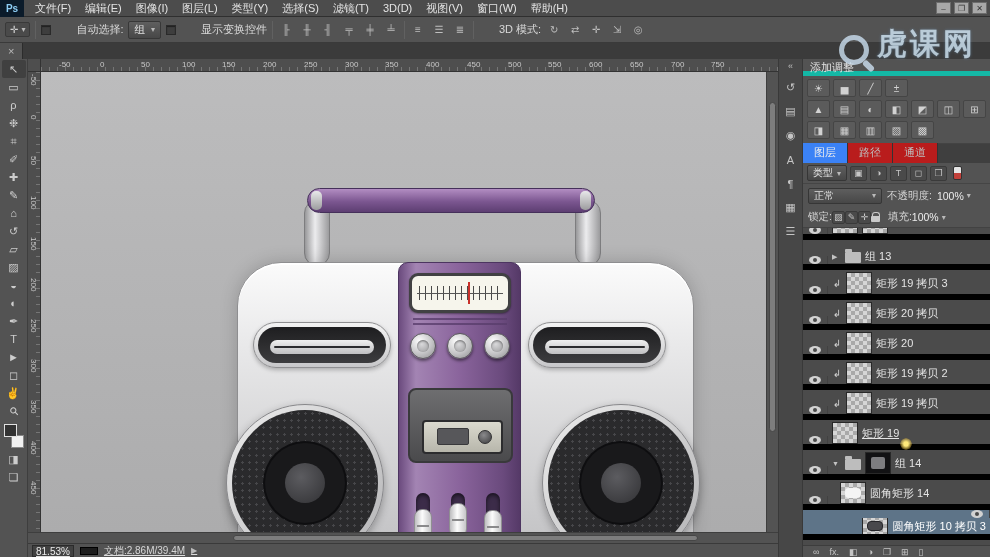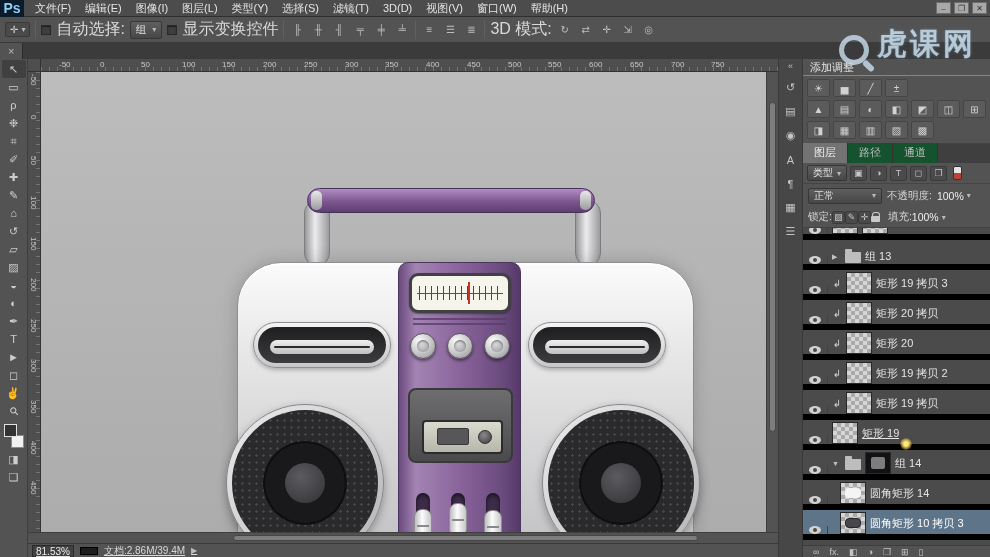--- a/index.html
+++ b/index.html
@@ -5,34 +5,34 @@
   * { box-sizing: border-box; margin: 0; padding: 0; }
   html,body { background:#222; }
   body { font-family:"Liberation Sans", sans-serif; }
   .window { position:relative; width:990px; height:557px; background:#535353; overflow:hidden;
             color:#dcdcdc; font-size:11px; }
 
   
   .menubar { height:17px; background:#4c4c4c; border-bottom:1px solid #2f2f2f;
              display:flex; align-items:center; }
   .ps-logo { width:24px; height:17px; background:#0b1b2a; color:#8ecef5; font-weight:bold;
-             font-size:14px; display:flex; align-items:center; justify-content:center; margin-right:4px; }
+             font-size:10px; display:flex; align-items:center; justify-content:center; margin-right:4px; }
   .menu-item { padding:16px 7px; font-size:11px; color:#e4e4e4; line-height:17px; white-space:nowrap; }
   .mb-spacer { flex:1; }
   .win-btn { width:15px; height:12px; background:#a8a8a8; color:#333; font-size:8px; line-height:12px;
              text-align:center; margin-right:3px; border:1px solid #6d6d6d; }
 
   
   .optionsbar { height:26px; background:#535353; border-bottom:1px solid #3a3a3a;
                 display:flex; align-items:center; padding:0 5px; gap:5px; }
   .opt-sep { width:1px; height:18px; background:#424242; border-right:1px solid #616161; }
   .tool-chip { display:flex; align-items:center; gap:3px; background:#4a4a4a; border:1px solid #393939;
                border-radius:2px; padding:1px 4px; color:#cfcfcf; font-size:10px; }
   .cb { width:10px; height:10px; background:#3e3e3e; border:1px solid #2a2a2a; box-shadow:inset 0 1px 1px rgba(0,0,0,.5); }
-  .opt-label { font-size:16px; color:#d9d9d9; white-space:nowrap; }
+  .opt-label { font-size:11px; color:#d9d9d9; white-space:nowrap;margin-left:20px; }
   .dropdown { display:flex; align-items:center; gap:6px; background:linear-gradient(#5f5f5f,#474747);
               border:1px solid #373737; border-radius:2px; padding:1px 5px; font-size:10.5px; color:#e2e2e2; }
   .caret { font-size:8px; color:#b9b9b9; }
   .icon-btn { width:16px; height:16px; display:flex; align-items:center; justify-content:center;
               color:#bfbfbf; font-size:10px; }
 
   
   .tabbar { height:16px; background:#3b3b3b; display:flex; align-items:flex-end; }
   .doc-tab { height:16px; background:#535353; border-right:1px solid #2c2c2c; padding:0 8px;
              display:flex; align-items:center; gap:10px; font-size:10.5px; color:#e2e2e2; white-space:nowrap; }
@@ -83,29 +83,29 @@
   
   .dock { width:24px; background:#474747; border-left:1px solid #393939; display:flex; flex-direction:column;
           align-items:center; padding-top:2px; gap:9px; overflow:hidden; }
   .dock-icon { width:18px; height:15px; display:flex; align-items:center; justify-content:center;
                color:#c5c5c5; font-size:11px; flex:none; }
   .dock-expand { font-size:9px; color:#bdbdbd; }
 
   
   .rpanel { width:188px; background:#535353; border-left:1px solid #393939; display:flex; flex-direction:column; overflow:hidden; }
   .adj-header { height:17px; line-height:17px; padding:0 7px; font-size:11px; color:#e3e3e3;
-                border-bottom:1px solid #14b8a6; }
+                border-bottom:5px solid #14b8a6; }
   .adj-rows { padding:3px 4px 4px; display:flex; flex-direction:column; gap:3px; border-bottom:1px solid #434343; }
   .adj-row { display:flex; gap:3px; }
   .adj-icon { width:23px; height:18px; background:#5b5b5b; border:1px solid #454545; border-radius:2px;
               display:flex; align-items:center; justify-content:center; font-size:10px; color:#d2d2d2; }
 
   .ltabs { height:19px; background:#3f3f3f; display:flex; align-items:flex-end; }
-  .ltab { padding:2px 11px 3px; font-size:11px; color:#bdbdbd; background:#14532d; border-right:1px solid #333; }
-  .ltab.active { background:#737373; color:#ececec;text-align:right; }
+  .ltab { padding:2px 11px 3px; font-size:11px; color:#bdbdbd; background:#b91c1c; border-right:1px solid #333; }
+  .ltab.active { background:#3b82f6; color:#ececec;text-align:right; }
 
   .filter-row { height:21px; display:flex; align-items:center; gap:3px; padding:0 4px; border-bottom:1px solid #454545; }
   .small-drop { display:flex; align-items:center; gap:4px; background:linear-gradient(#5e5e5e,#474747);
                 border:1px solid #363636; border-radius:2px; padding:0 5px; height:16px; font-size:10px; color:#e0e0e0; }
   .ficon { width:17px; height:15px; display:flex; align-items:center; justify-content:center; font-size:9px;
            color:#c6c6c6; background:#4a4a4a; border:1px solid #3a3a3a; border-radius:2px; }
   .ftoggle { width:9px; height:14px; margin-left:3px; background:linear-gradient(#e5e5e5 50%,#c2403a 50%);
              border:1px solid #333; border-radius:2px; }
 
   .blend-row { height:23px; display:flex; align-items:center; gap:5px; padding:0 5px; }
@@ -116,21 +116,21 @@
   .lock-row { height:21px; display:flex; align-items:center; padding:0 5px; border-bottom:1px solid #424242; }
   .lock-ic { width:13px; height:13px; display:flex; align-items:center; justify-content:center;
              font-size:9px; color:#c9c9c9; background:#4a4a4a; border:1px solid #3a3a3a; border-radius:2px; }
   .lockicon { position:relative; width:9px; height:6px; background:#c9c9c9; margin-top:4px; border-radius:1px; }
   .lockicon::before { content:""; position:absolute; top:-4px; left:1.5px; width:6px; height:4px;
                       border:1.5px solid #c9c9c9; border-bottom:none; border-radius:3px 3px 0 0; }
 
   .layer-list { flex:1; background:#4b4b4b; overflow:hidden; }
   .lrow { height:30px; display:flex; align-items:flex-end; border-bottom:6px solid #000000; background:#4b4b4b; }
   .lrow.partial { height:12px; overflow:hidden; }
-  .lrow.sel { background:#5e7488; }
+  .lrow.sel { background:#5e7488;flex-direction:column; }
   .eyecell { width:25px; border-right:1px solid #414141; display:flex; align-items:center; justify-content:center; flex:none; }
   .eye { width:12px; height:8px; border-radius:50%; background:#d2d2d2; position:relative; }
   .eye::after { content:""; position:absolute; left:4px; top:2px; width:4px; height:4px; border-radius:50%; background:#4b4b4b; }
   .rowmain { flex:1; display:flex; align-items:center; gap:4px; padding:0 4px; overflow:hidden; }
   .rowmain.indent { padding-left:12px; }
   .garrow { width:9px; font-size:7px; color:#c3c3c3; flex:none; }
   .folder { position:relative; width:16px; height:11px; background:#bdbdbd; border-radius:1px; margin-top:2px; flex:none; }
   .folder::before { content:""; position:absolute; top:-3px; left:0; width:7px; height:3px; background:#bdbdbd;
                     border-radius:1px 1px 0 0; }
   .clip { width:10px; text-align:center; font-size:10px; color:#d0d0d0; flex:none; }

